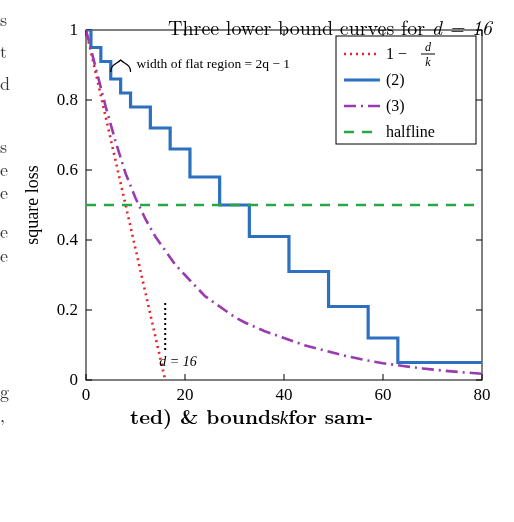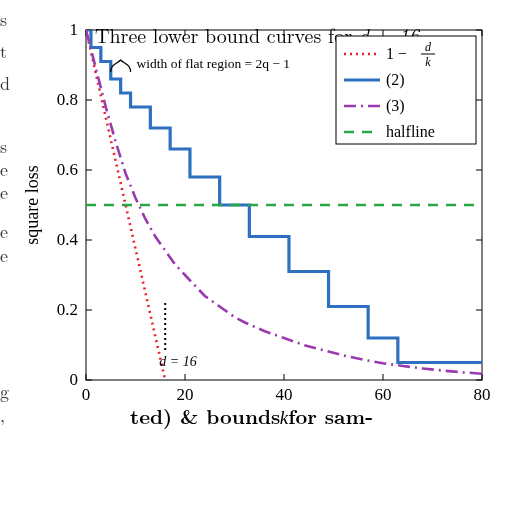--- a/index.html
+++ b/index.html
@@ -1,21 +1,21 @@
 <!DOCTYPE html>
 <html><head>
 <meta charset="utf-8">
 <style>
   html,body{margin:0;padding:0;background:#fff;font-family:"Latin Modern Roman","CMU Serif","Times New Roman",serif;}
   .page{width:514px;height:522px;position:relative;overflow:hidden;}
   .left-col{position:absolute;left:0;top:0;width:14px;height:522px;color:#333;font-size:18px;line-height:22px;}
   .left-col div{position:absolute;left:0;}
   .figure{position:absolute;left:22px;top:0;width:488px;}
   .chart-area{position:relative;width:470px;height:430px;margin-left:0;}
-  .title{position:absolute;left:0;right:0;top:20px;text-align:center;font-size:20px;font-style:normal;}
+  .title{position:absolute;left:0;right:0;top:12px;text-align:right;font-size:20px;font-style:normal;}
   svg{position:absolute;left:0;top:24px;}
   .caption{position:absolute;left:0;bottom:0;width:480px;font-size:20.5px;line-height:28px;text-align:justify;}
   .caption .hang{display:block;padding-left:108px;text-indent:-108px;}
   .caption .indent{display:block;padding-left:108px;font-weight:bold;}
   .figlink{color:#2a60d8;}
 </style>
 </head>
 <body>
 <div class="page">
 

